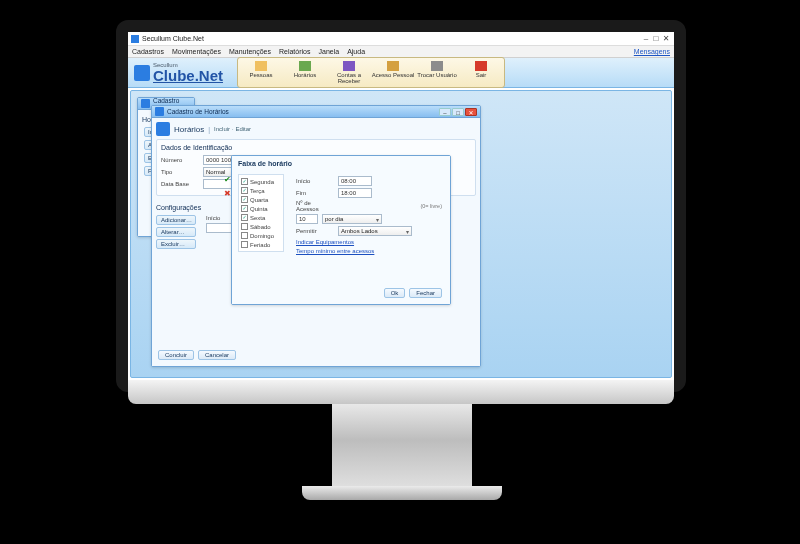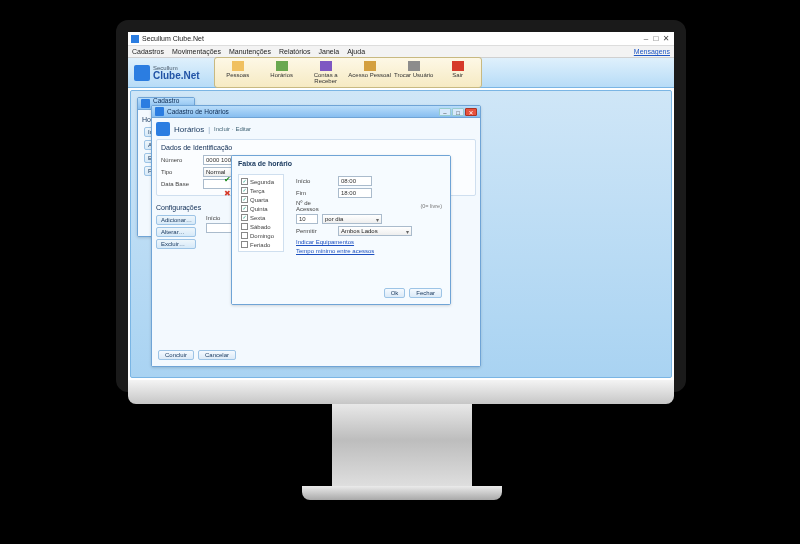--- a/index.html
+++ b/index.html
@@ -21,21 +21,21 @@
 
   .menubar { height: 12px; background: #f3f3f3; border-bottom: 1px solid #d0d0d0; display: flex; align-items: center; padding: 0 4px; gap: 8px; }
   .menubar span { font-size: 7px; color: #222; }
   .menubar .right { margin-left: auto; color: #1d55c4; text-decoration: underline; }
 
   .ribbon { height: 30px; background: linear-gradient(180deg,#dff0fc,#b7dcf7); border-bottom: 1px solid #7ab5e4; display: flex; align-items: center; padding: 0 6px; gap: 4px; }
   .brandbox { display: flex; align-items: center; gap: 3px; }
   .brandbox .logo { width: 16px; height: 16px; background: #2b7de1; border-radius: 2px; }
   .brandtext { line-height: 1; }
   .brandtext .l1 { font-size: 6px; color: #4a5a6a; }
-  .brandtext .l2 { font-size: 10px; color: #2254a6; font-weight: bold; }
+  .brandtext .l2 { font-size: 15px; color: #2254a6; font-weight: bold; text-decoration: underline; }
   .ribbon-btns { display: flex; gap: 0; margin-left: 10px; background: linear-gradient(180deg,#fdf8e6,#f6eac3); border: 1px solid #c8b981; border-radius: 3px; padding: 1px; }
   .rbtn { width: 44px; text-align: center; padding: 2px 0; }
   .rbtn .ic { width: 12px; height: 10px; margin: 0 auto 1px; }
   .rbtn.pessoas .ic { background: #f0c060; }
   .rbtn.horarios .ic { background: #6aa84f; }
   .rbtn.contas .ic { background: #7e57c2; }
   .rbtn.acesso .ic { background: #d4a040; }
   .rbtn.trocar .ic { background: #8c8c8c; }
   .rbtn.sair .ic { background: #d63a2a; }
   .rbtn .lbl { font-size: 6px; color: #333; }

